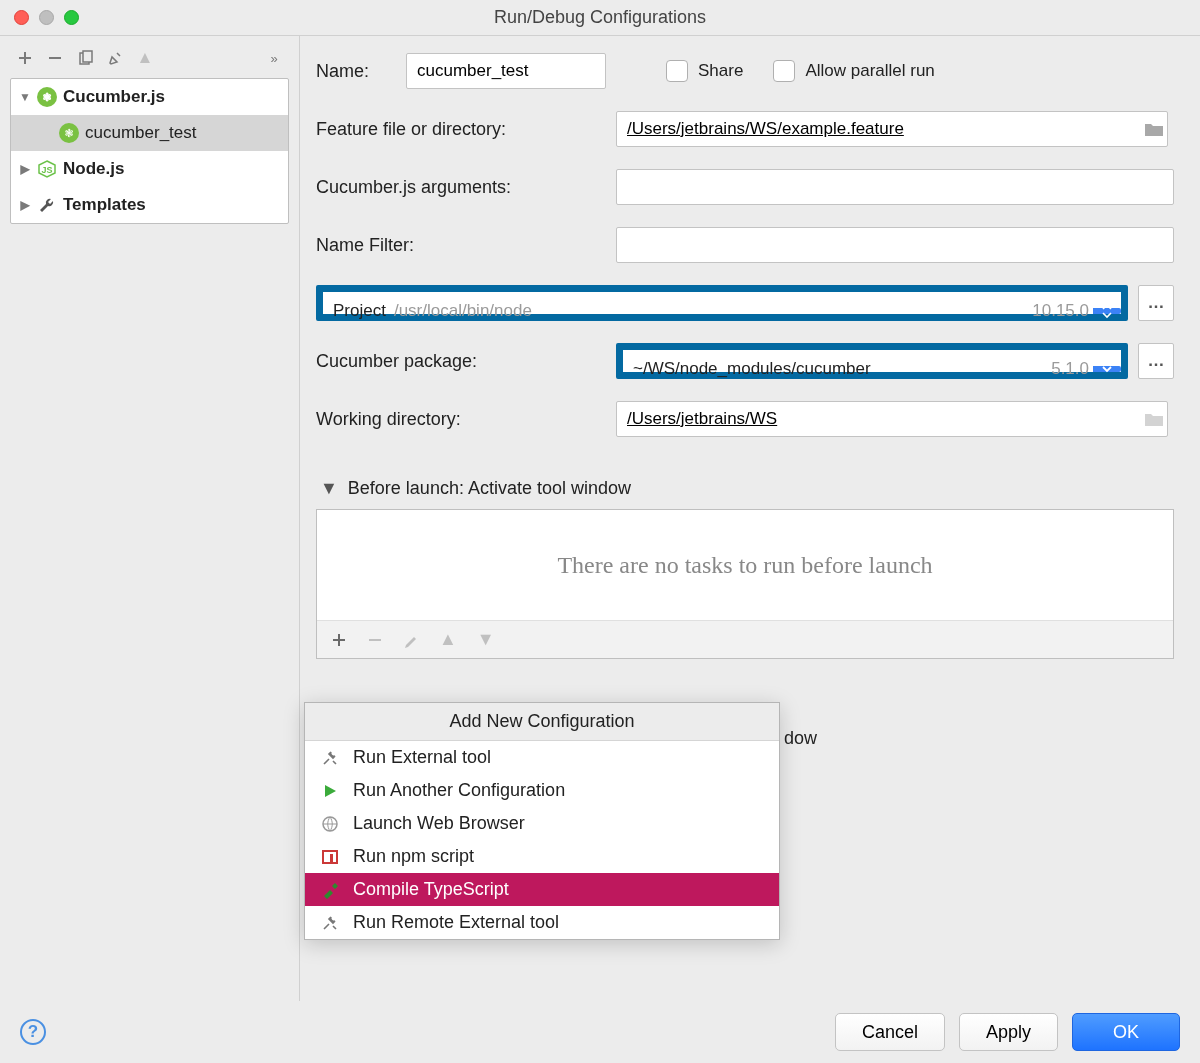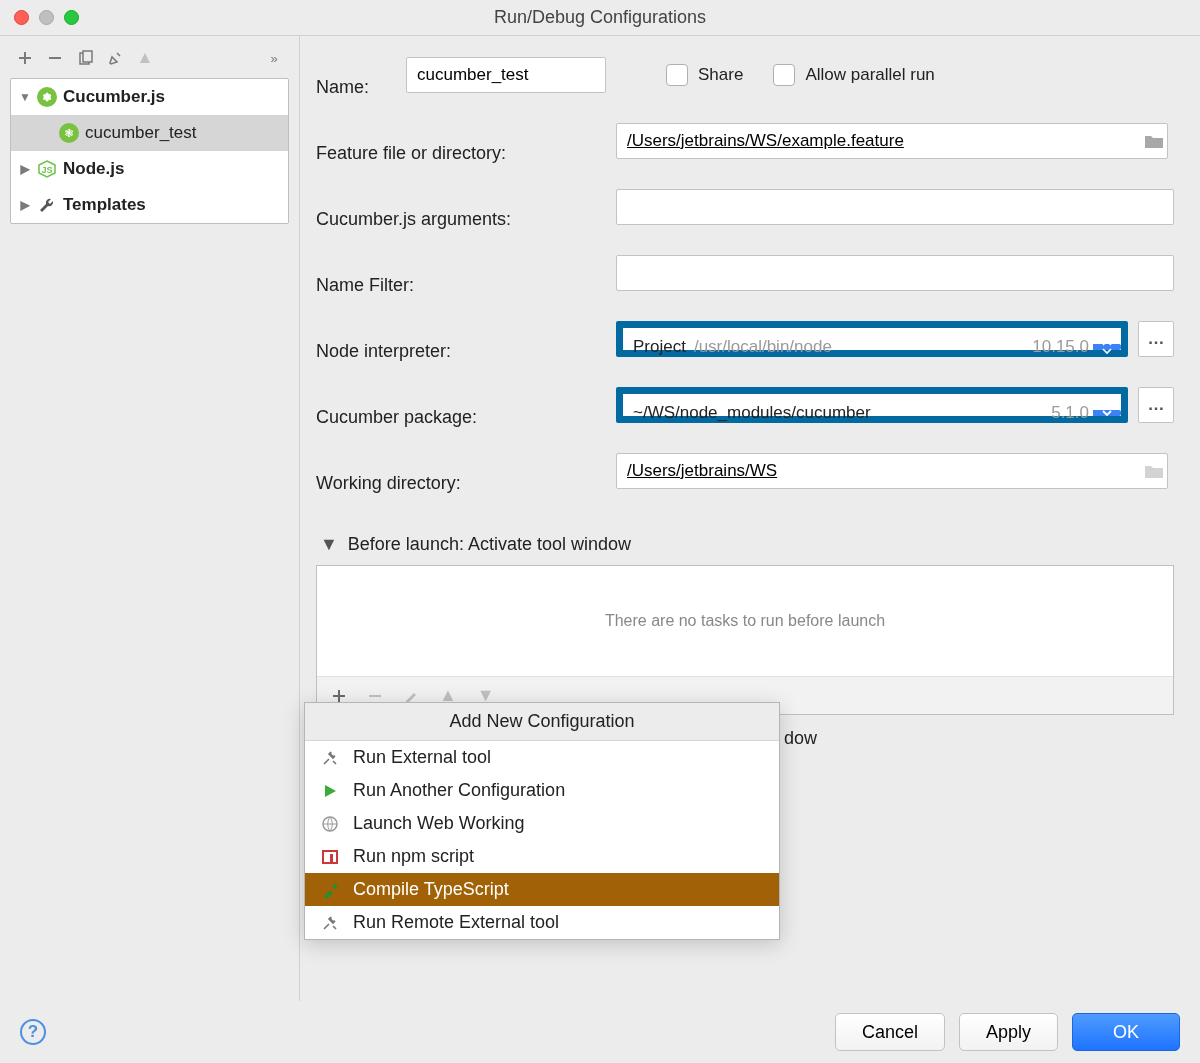--- a/index.html
+++ b/index.html
@@ -26,49 +26,49 @@
 .tree-row.selected { background: #d6d6d6; }
 .tree-indent1 { padding-left: 8px; }
 .tree-indent2 { padding-left: 48px; }
 .tree-indent3 { padding-left: 8px; }
 .tw { width: 12px; color: #7a7a7a; font-size: 12px; display:inline-block; text-align:center; }
 
 .cuc-ic { width: 20px; height: 20px; border-radius: 50%; background: #7ac142; display: inline-flex; align-items: center; justify-content: center; color: #fff; font-size: 11px; }
 
 .content { flex: 1; padding: 16px 26px 0 16px; overflow: hidden; position: relative; }
 .row { display: flex; align-items: center; margin-bottom: 20px; min-height: 38px; }
-.lbl { width: 300px; font-size: 18px; margin-top: 25px; }
+.lbl { width: 300px; font-size: 18px; }
 .field { flex: 1; display: flex; align-items: center; gap: 10px; }
 .txt { height: 36px; border: 1px solid #c3c3c3; background: #fff; padding: 0 10px; font-size: 17px; border-radius: 2px; }
 .txt.flex { flex: 1; text-decoration: underline; }
 .combo { flex: 1; height: 36px; border: 7px solid #0369a1; background: #fff; display: flex; align-items: center; padding: 16px 0 0 10px; border-radius: 2px; position: relative; }
 .combo .val { flex: 1; display: flex; gap: 8px; align-items: baseline; }
 .combo .hint { color: #9a9a9a; }
 .combo .ver { color: #9a9a9a; margin-right: 4px; }
 .combo .arrow { width: 28px; height: 100%; background: #3b82f6; display: flex; align-items: center; justify-content: center; color: #fff; border-radius: 0 2px 2px 0; }
 .dots-btn { width: 36px; height: 36px; border: 1px solid #c3c3c3; background: #fff; display: inline-flex; align-items: center; justify-content: center; font-weight: 700; color: #555; border-radius: 2px; cursor: pointer; }
 .folder-ic { color: #9a9a9a; margin-left: -34px; margin-right: 10px; z-index: 1; }
 
 .chk { display: inline-flex; align-items: center; gap: 10px; margin-right: 30px; }
 .chkbox { width: 22px; height: 22px; border: 1px solid #b0b0b0; border-radius: 4px; background: #fff; }
 
 .name-row .lbl { width: 90px; }
 .name-row .txt { width: 200px; }
 
 .section { border: 1px solid #bfbfbf; background: #fff; border-radius: 2px; margin-top: 30px; }
 .sect-head { display: flex; align-items: center; gap: 10px; padding: 10px 14px; font-size: 18px; border-bottom: 1px solid #e0e0e0; background: #ececec; }
-.sect-body { height: 110px; display: flex; align-items: center; justify-content: center; color: #888; font-size: 16px; }
+.sect-body { height: 110px; display: flex; align-items: center; justify-content: center; color: #888; font-size: 24px; font-family: Liberation Serif, serif; }
 .sect-tb { display: flex; align-items: center; gap: 20px; padding: 8px 14px; color: #888; font-size: 18px; border-top: 1px solid #e0e0e0; background: #f2f2f2; }
 .sect-tb .disabled { color: #c0c0c0; }
 
 .popup { position: absolute; left: 304px; top: 702px; width: 476px; background: #fff; border: 1px solid #b5b5b5; box-shadow: 0 4px 20px rgba(0,0,0,0.18); z-index: 10; }
 .pop-title { text-align: center; padding: 8px 0; background: #ececec; border-bottom: 1px solid #d5d5d5; font-size: 18px; }
 .pop-item { display: flex; align-items: center; gap: 12px; padding: 6px 14px; font-size: 18px; cursor: pointer; }
 .pop-item .pic { width: 22px; display: inline-flex; justify-content: center; color: #777; }
-.pop-item.selected { background: #a16207; color: #fff; align-items: center; }
+.pop-item.selected { background: #be185d; color: #fff; align-items: center; }
 .pop-item.selected .pic { color: #fff; }
 
 .behind-popup { position: absolute; left: 784px; top: 728px; font-size: 18px; color: #222; z-index: 5; }
 
 .footer { position: absolute; bottom: 0; left: 0; right: 0; height: 62px; display: flex; align-items: center; padding: 0 20px; gap: 14px; }
 .footer .spacer { flex: 1; }
 .btn { height: 38px; padding: 0 26px; font-size: 18px; border: 1px solid #c3c3c3; background: linear-gradient(#fff,#f2f2f2); border-radius: 5px; cursor: pointer; }
 .btn.primary { background: linear-gradient(#4f9cff,#1e73ff); color: #fff; border: 1px solid #1e66e0; padding: 0 40px; }
 .help { width: 26px; height: 26px; border: 2px solid #4a90e2; color: #4a90e2; border-radius: 50%; display: inline-flex; align-items: center; justify-content: center; font-weight: 700; cursor: pointer; }
 
@@ -181,21 +181,20 @@
     </div>
 
     <div class="row">
       <span class="lbl">Name Filter:</span>
       <div class="field">
           <input class="txt flex" value="" style="">
         </div>
     </div>
 
     <div class="row">
-      <span class="lbl">Node interpreter:</span>
       <div class="field">
         <div class="combo">
           <div class="val">
               <span>Project</span>
               <span class="hint">/usr/local/bin/node</span>
             </div>
           <span class="ver">10.15.0</span>
           <span class="arrow">
               <svg width="10" height="16">
                 <path d="M1 6l4-4 4 4M1 10l4 4 4-4" stroke="#fff" stroke-width="1.6" fill="none"></path>
@@ -288,21 +287,21 @@
       </span>
     <span>Run Another Configuration</span>
   </div>
   <div class="pop-item">
     <span class="pic">
         <svg width="18" height="18">
           <circle cx="9" cy="9" r="7" fill="none" stroke="#999" stroke-width="1.5"></circle>
           <path d="M2 9h14M9 2c3 4 3 10 0 14M9 2c-3 4-3 10 0 14" stroke="#999" stroke-width="1" fill="none"></path>
         </svg>
       </span>
-    <span>Launch Web Working</span>
+    <span>Launch Web Browser</span>
   </div>
   <div class="pop-item">
     <span class="pic">
         <svg width="18" height="18">
           <rect x="2" y="3" width="14" height="12" fill="none" stroke="#cb3837" stroke-width="2"></rect>
           <rect x="9" y="6" width="3" height="9" fill="#cb3837"></rect>
         </svg>
       </span>
     <span>Run npm script</span>
   </div>

